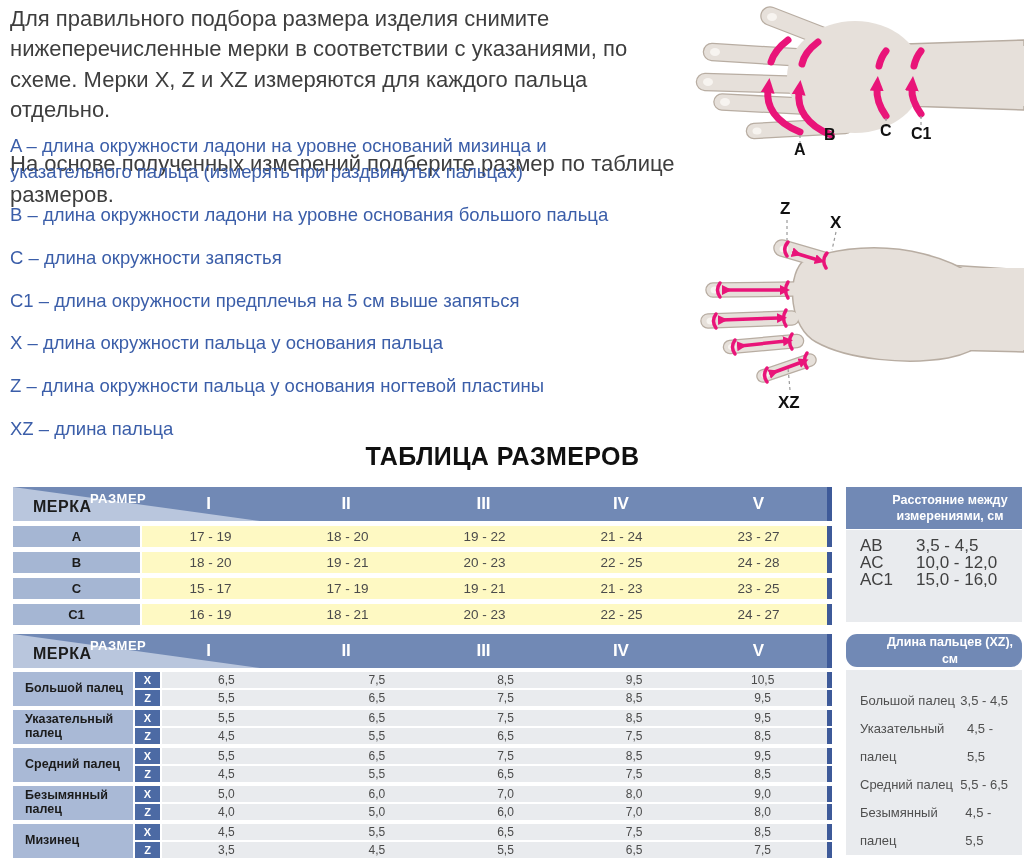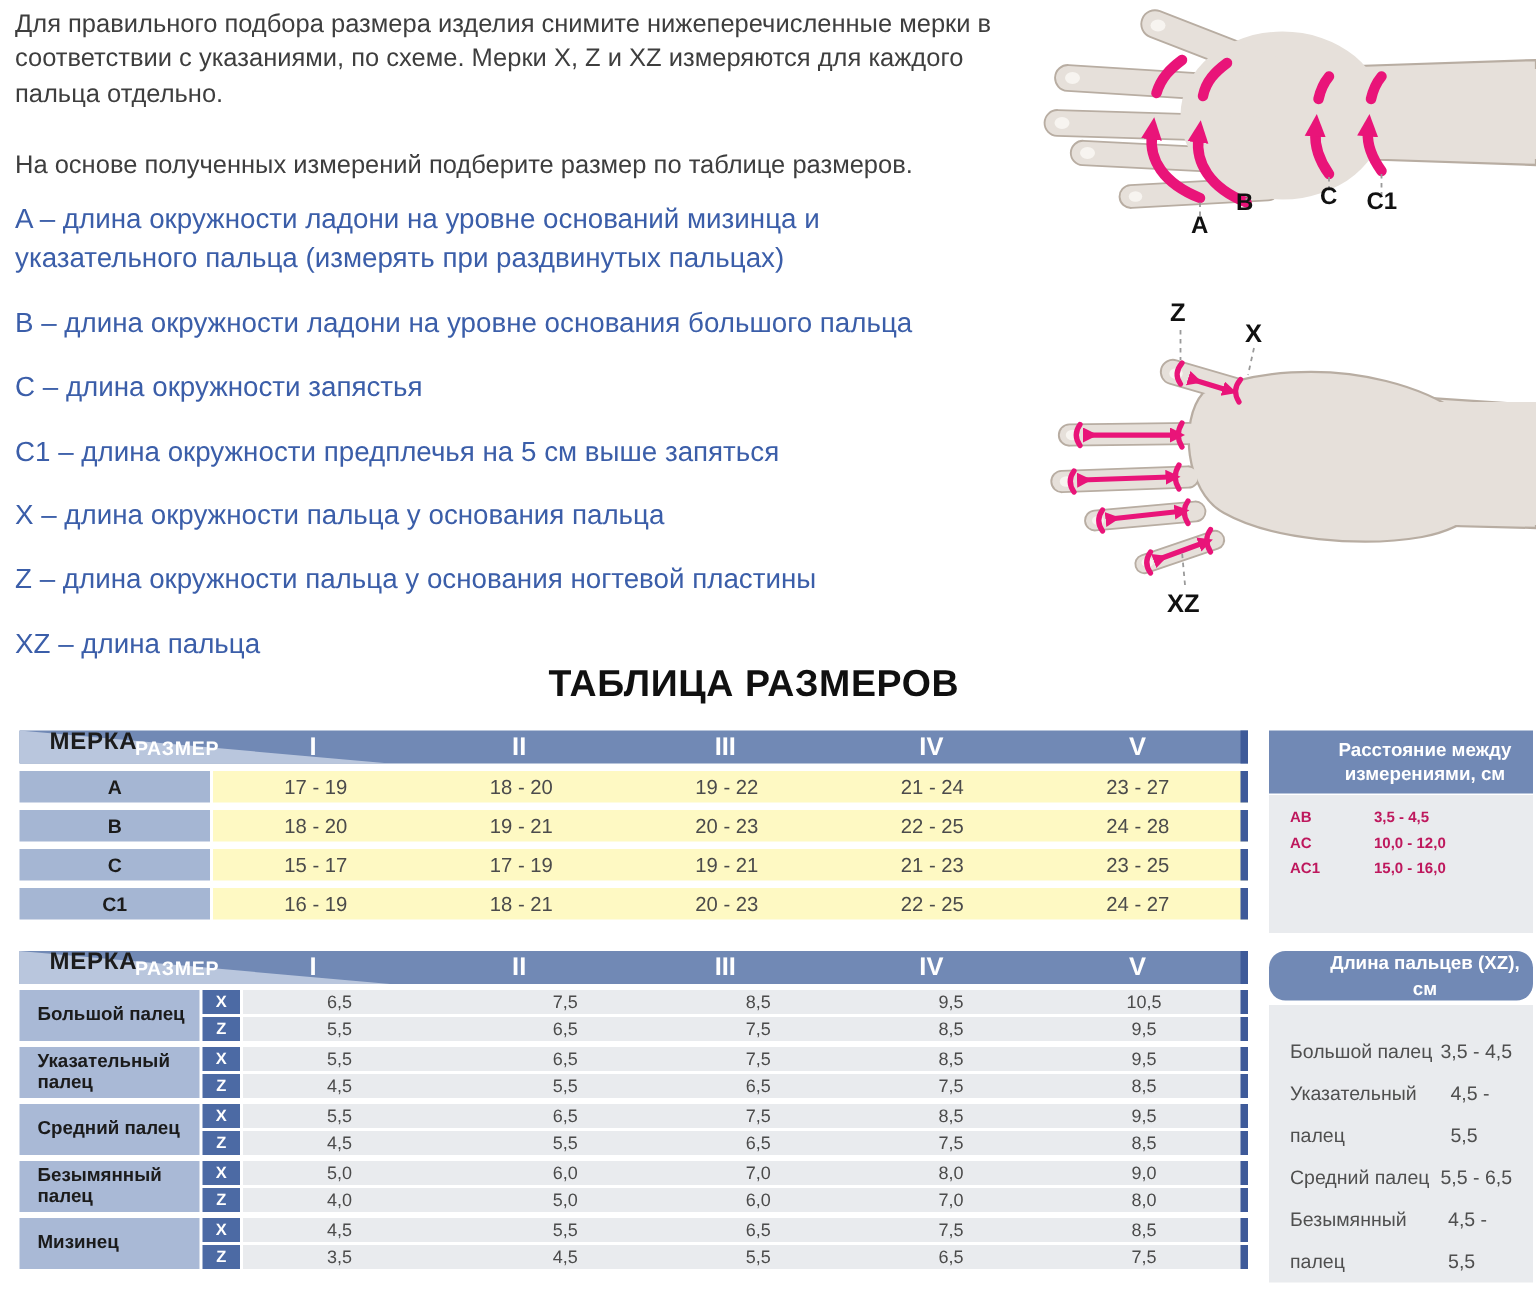--- a/index.html
+++ b/index.html
@@ -2,33 +2,33 @@
 <html><head>
 <meta charset="utf-8">
 <style>
   html,body{margin:0;padding:0;}
   body{
     width:1024px;height:864px;position:relative;overflow:hidden;
     background:#ffffff;font-family:"Liberation Sans",sans-serif;
   }
   
   .intro{position:absolute;left:10px;top:4px;width:680px;}
-  .intro p{font-size:17px;color:#3e3e3e;line-height:1.38;margin:0 0 24px 0;}
+  .intro p{font-size:22px;color:#3e3e3e;line-height:1.38;margin:0 0 24px 0;}
   
   .defs{position:absolute;left:10px;top:133px;width:662px;}
   .defs .def{font-size:18.5px;color:#3b5ea9;line-height:1.4;margin-bottom:17px;}
   
   .svg1{position:absolute;left:690px;top:2px;}
   .svg2{position:absolute;left:680px;top:192px;}
   
   .big-title{position:absolute;left:0;top:442px;width:1005px;text-align:center;
     font-size:25px;font-weight:bold;color:#101010;letter-spacing:.4px;}
   
   .tbl{position:absolute;left:13px;width:819px;}
-  .t-head{position:relative;height:22px;background:#7189b5;border-right:5px solid #3e5a99;box-sizing:border-box;}
+  .t-head{position:relative;height:34px;background:#7189b5;border-right:5px solid #3e5a99;box-sizing:border-box;}
   .t-head .tri{position:absolute;left:0;top:0;width:247px;height:100%;background:#b9c6dd;
     clip-path:polygon(0 0,247px 100%,0 100%);}
   .h-razmer{position:absolute;left:77px;top:4px;color:#ffffff;font-weight:bold;font-size:13px;letter-spacing:.5px;}
   .h-merka{position:absolute;left:20px;bottom:5px;color:#1c1c1c;font-weight:bold;font-size:16px;letter-spacing:.5px;}
   .h-cols{position:absolute;left:0;top:0;width:100%;height:100%;display:flex;}
   .h-spacer{width:127px;}
   .h-col{flex:1;color:#ffffff;font-weight:bold;font-size:17px;display:flex;align-items:center;justify-content:center;}
   
   .t1row{display:flex;height:21px;margin-top:5px;}
   .t1label{width:127px;background:#a5b6d3;font-weight:bold;font-size:13px;color:#1b1b1b;
@@ -46,21 +46,21 @@
   .t2row{height:16px;display:flex;background:#e9ebee;border-right:5px solid #3e5a99;box-sizing:content-box;}
   .t2cell{flex:1;font-size:12px;color:#4b4b4b;display:flex;align-items:center;justify-content:center;}
   .t2cell:first-child{padding-right:22px;}
   
   .panel{position:absolute;left:846px;width:176px;}
   .panel-h{background:#7189b5;color:#ffffff;font-weight:bold;font-size:12.5px;text-align:center;
     display:flex;align-items:center;justify-content:center;line-height:1.3;padding-left:32px;}
   .panel-b{background:#e9ebee;}
   .p1 .panel-h{height:42px;}
   .p1 .panel-b{height:92px;margin-top:1px;padding-top:7px;box-sizing:border-box;}
-  .p1row{display:flex;font-size:10px;color:#be185d;line-height:17px;font-weight:bold;}
+  .p1row{display:flex;font-size:17px;color:#404040;line-height:17px;}
   .p1row .lbl{width:70px;padding-left:14px;box-sizing:border-box;}
   .p2 .panel-h{height:33px;border-radius:11px;}
   .p2 .panel-b{height:185px;margin-top:3px;padding-top:17px;box-sizing:border-box;}
   .p2row{display:flex;justify-content:space-between;font-size:13px;color:#4f4f4f;line-height:28px;
     padding:0 14px;}
 </style>
 </head>
 <body>
 
 <div class="intro">

